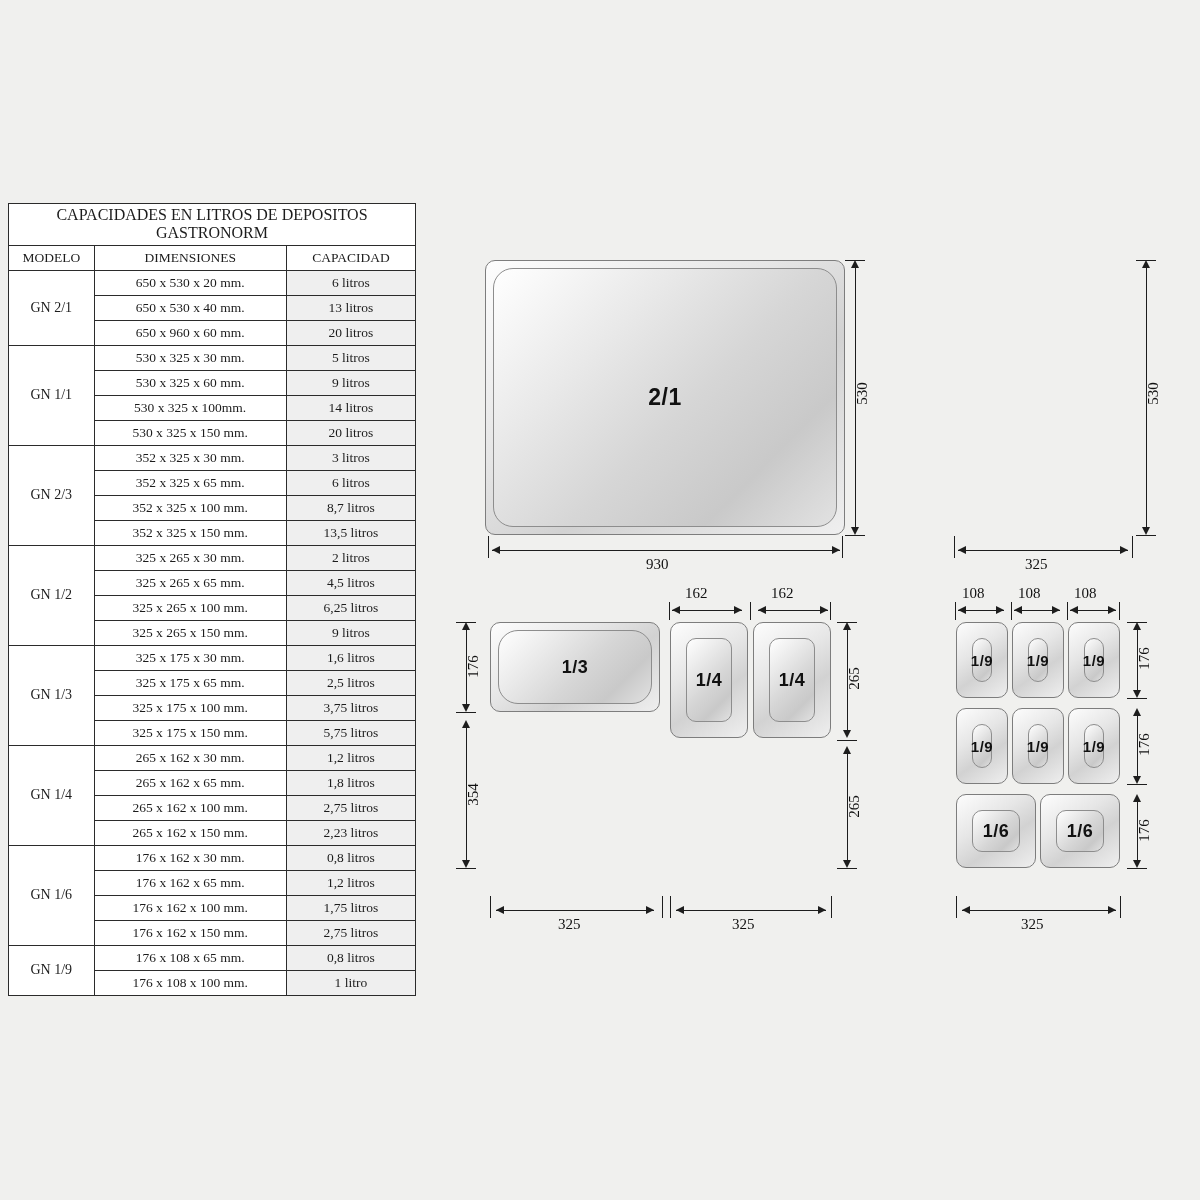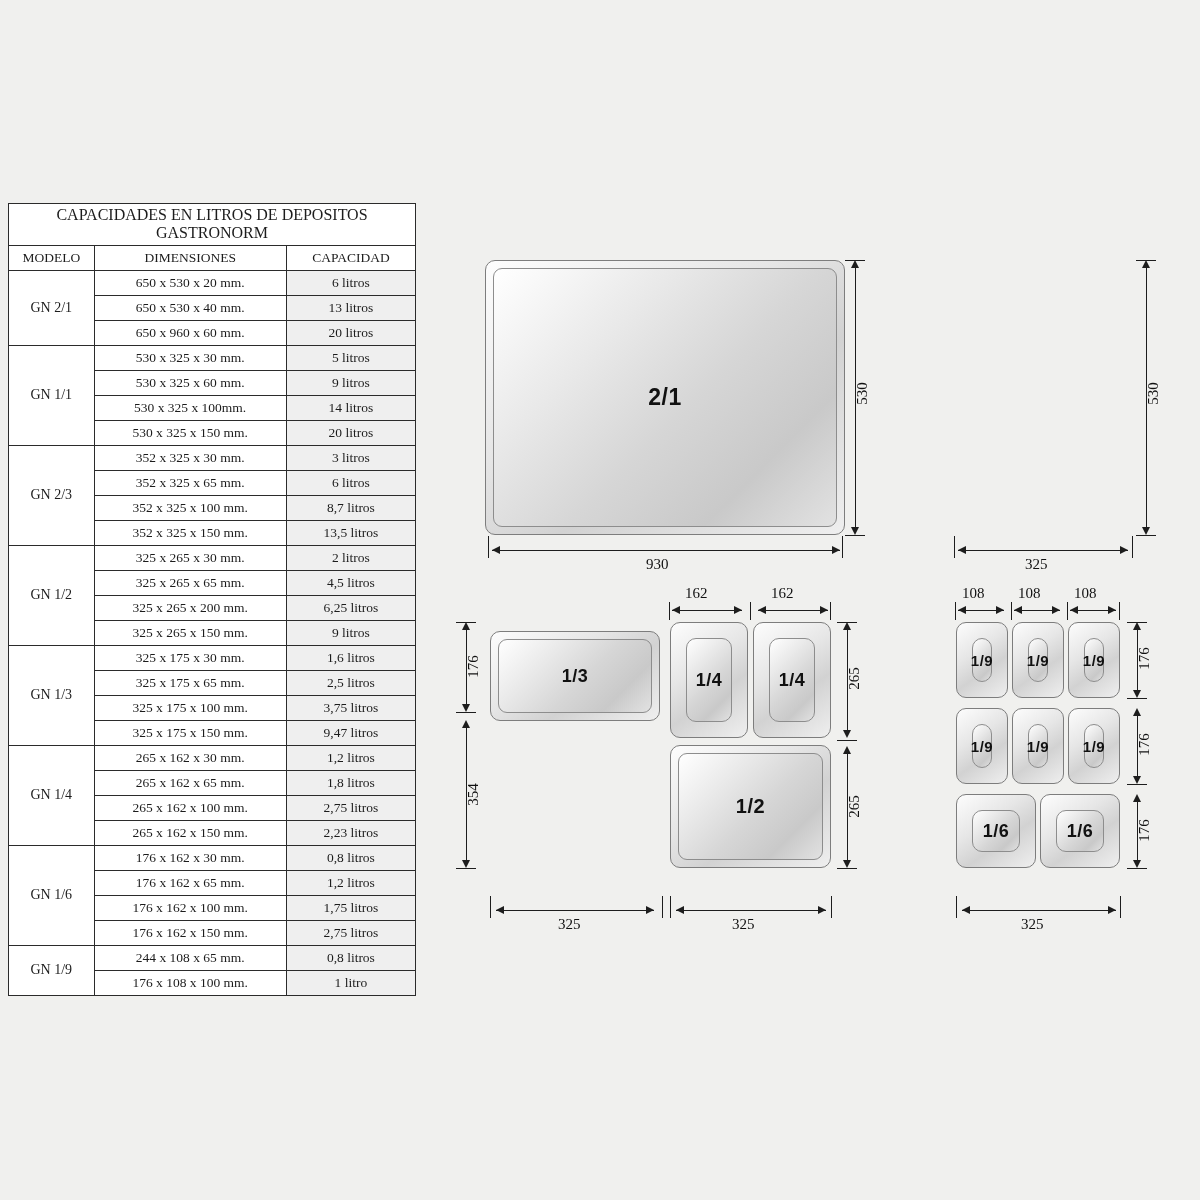--- a/index.html
+++ b/index.html
@@ -51,21 +51,21 @@
     position:absolute;
     border:1px solid #7d7d7d;
     border-radius:10px;
     background:linear-gradient(145deg,#fdfdfd 0%,#e6e6e6 38%,#d2d2d2 62%,#efefef 100%);
     box-sizing:border-box;
     padding:7px;
   }
   .pan .inner{
     width:100%;height:100%;
     border:1px solid #8d8d8d;
-    border-radius:9px;
+    border-radius:20px;
     background:linear-gradient(135deg,#ffffff 0%,#e9e9e9 30%,#d6d6d6 55%,#c9c9c9 78%,#e2e2e2 100%);
     box-sizing:border-box;
     display:flex;align-items:center;justify-content:center;
   }
   .pan.small{padding:15px;}
   .pan.small .inner{border-radius:10px;}
   .pan .lbl{
     font-family:"Liberation Sans", sans-serif;
     font-weight:bold;
     color:#111;
@@ -168,21 +168,21 @@
       <tr>
         <td class="model-cell" rowspan="4">GN 1/2</td>
         <td class="dim-cell">325 x 265 x 30 mm.</td>
         <td class="cap-cell shade">2 litros</td>
       </tr>
       <tr>
         <td class="dim-cell">325 x 265 x 65 mm.</td>
         <td class="cap-cell shade">4,5 litros</td>
       </tr>
       <tr>
-        <td class="dim-cell">325 x 265 x 200 mm.</td>
+        <td class="dim-cell">325 x 265 x 100 mm.</td>
         <td class="cap-cell shade">6,25 litros</td>
       </tr>
       <tr>
         <td class="dim-cell">325 x 265 x 150 mm.</td>
         <td class="cap-cell shade">9 litros</td>
       </tr>
 
       <tr>
         <td class="model-cell" rowspan="4">GN 1/3</td>
         <td class="dim-cell">325 x 175 x 30 mm.</td>
@@ -191,21 +191,21 @@
       <tr>
         <td class="dim-cell">325 x 175 x 65 mm.</td>
         <td class="cap-cell shade">2,5 litros</td>
       </tr>
       <tr>
         <td class="dim-cell">325 x 175 x 100 mm.</td>
         <td class="cap-cell shade">3,75 litros</td>
       </tr>
       <tr>
         <td class="dim-cell">325 x 175 x 150 mm.</td>
-        <td class="cap-cell shade">9,47 litros</td>
+        <td class="cap-cell shade">5,75 litros</td>
       </tr>
 
       <tr>
         <td class="model-cell" rowspan="4">GN 1/4</td>
         <td class="dim-cell">265 x 162 x 30 mm.</td>
         <td class="cap-cell shade">1,2 litros</td>
       </tr>
       <tr>
         <td class="dim-cell">265 x 162 x 65 mm.</td>
         <td class="cap-cell shade">1,8 litros</td>
@@ -232,21 +232,21 @@
         <td class="dim-cell">176 x 162 x 100 mm.</td>
         <td class="cap-cell shade">1,75 litros</td>
       </tr>
       <tr>
         <td class="dim-cell">176 x 162 x 150 mm.</td>
         <td class="cap-cell shade">2,75 litros</td>
       </tr>
 
       <tr>
         <td class="model-cell" rowspan="2">GN 1/9</td>
-        <td class="dim-cell">244 x 108 x 65 mm.</td>
+        <td class="dim-cell">176 x 108 x 65 mm.</td>
         <td class="cap-cell shade">0,8 litros</td>
       </tr>
       <tr>
         <td class="dim-cell">176 x 108 x 100 mm.</td>
         <td class="cap-cell shade">1 litro</td>
       </tr>
     </tbody>
       </table>
   </div>
 
@@ -290,44 +290,39 @@
     <div class="arr arr-r" style="left:294px;top:366px;"></div>
     <div class="dlabel" style="left:245px;top:345px;">162</div>
     <div class="dimh" style="left:318px;top:370px;width:70px;"></div>
     <div class="arr arr-l" style="left:318px;top:366px;"></div>
     <div class="arr arr-r" style="left:380px;top:366px;"></div>
     <div class="dlabel" style="left:331px;top:345px;">162</div>
     <div class="tick" style="left:229px;top:362px;height:18px;"></div>
     <div class="tick" style="left:310px;top:362px;height:18px;"></div>
     <div class="tick" style="left:390px;top:362px;height:18px;"></div>
 
-    <div class="pan mid" style="left:50px;top:382px;width:170px;height:90px;margin-top:9px;">
+    <div class="pan mid" style="left:50px;top:382px;width:170px;height:90px;">
       <div class="inner">
         <span class="lbl">1/3</span>
       </div>
     </div>
 
     <div class="pan small mid" style="left:230px;top:382px;width:78px;height:116px;">
       <div class="inner">
         <span class="lbl">1/4</span>
       </div>
     </div>
 
     <div class="pan small mid" style="left:313px;top:382px;width:78px;height:116px;">
       <div class="inner">
         <span class="lbl">1/4</span>
       </div>
     </div>
 
 
-    <div class="pan" style="left:230px;top:505px;width:161px;height:123px;">
-      <div class="inner">
-        <span class="lbl">1/2</span>
-      </div>
-    </div>
 
     <div class="dimv" style="left:26px;top:388px;height:78px;"></div>
     <div class="arr arr-u" style="left:22px;top:382px;"></div>
     <div class="arr arr-d" style="left:22px;top:464px;"></div>
     <div class="tickh" style="left:16px;top:382px;width:20px;"></div>
     <div class="tickh" style="left:16px;top:472px;width:20px;"></div>
     <div class="dlabel vert" style="left:22px;top:418px;">176</div>
     <div class="dimv" style="left:26px;top:486px;height:136px;"></div>
     <div class="arr arr-u" style="left:22px;top:480px;"></div>
     <div class="arr arr-d" style="left:22px;top:620px;"></div>

